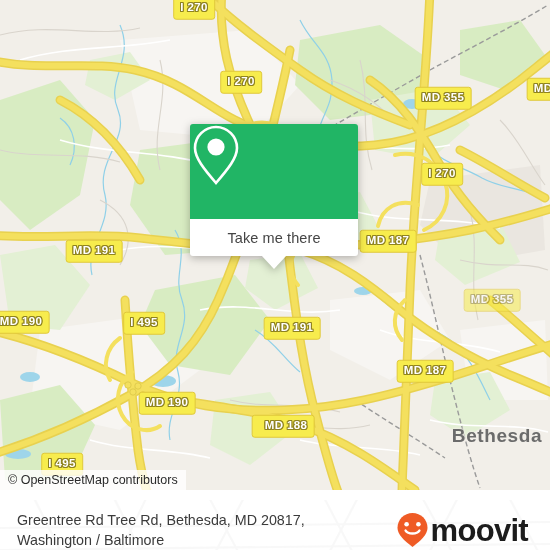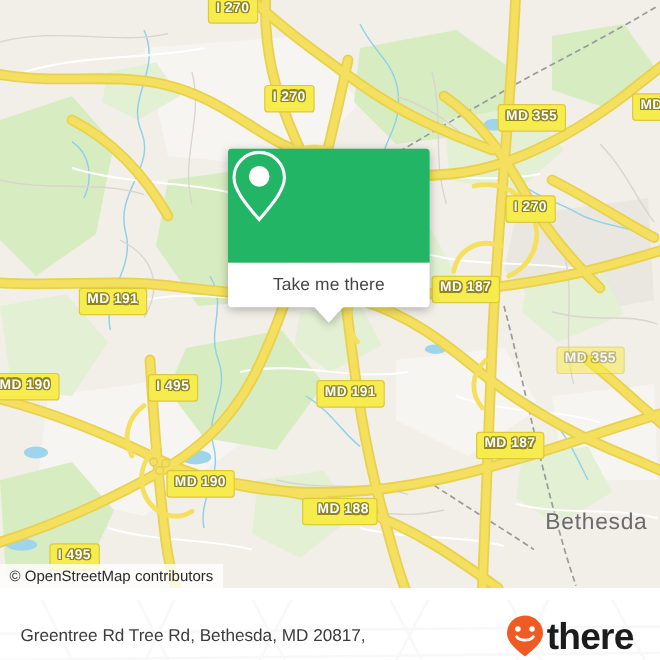--- a/index.html
+++ b/index.html
@@ -48,20 +48,21 @@
 
   
   .placelabel {
     position: absolute;
     transform: translate(-50%, -50%);
     color: #6b6b6b;
     font-size: 19px;
     letter-spacing: .6px;
     white-space: nowrap;
     text-shadow: 0 0 3px #f2efe9, 0 0 3px #f2efe9, 0 0 2px #f2efe9;
+    font-weight: bold;
   }
 
   
   #popup {
     position: absolute;
     left: 190px; top: 124px;
     width: 168px;
     filter: drop-shadow(0 2px 4px rgba(0,0,0,.28));
   }
   #popup-head {
@@ -345,27 +346,28 @@
         <path d="M0,28 L550,22"></path>
         <path d="M0,50 L550,44"></path>
         <path d="M505,-10 L548,70"></path>
         <path d="M30,-10 L70,70"></path>
       </g>
     </svg>
 
     <div id="footer-inner">
       <div id="address">
         <span class="l1">Greentree Rd Tree Rd, Bethesda, MD 20817,</span>
+        <span class="l2">Washington / Baltimore</span>
       </div>
 
       <div id="logo">
         <svg width="33" height="36" viewBox="0 0 33 36">
           <path d="M16.5 1 C8.2 1 1.5 7.6 1.5 15.8 C1.5 22.7 8.2 28.6 16.5 35 C24.8 28.6 31.5 22.7 31.5 15.8 C31.5 7.6 24.8 1 16.5 1 Z" fill="#ef5b25"></path>
           <circle cx="10.6" cy="12.2" r="2.3" fill="#ffffff"></circle>
           <circle cx="22.4" cy="12.2" r="2.3" fill="#ffffff"></circle>
           <path d="M9.6 18.6 C12 22.4 21 22.4 23.4 18.6" fill="none" stroke="#ffffff" stroke-width="2.4" stroke-linecap="round"></path>
         </svg>
-        <span id="logo-word">there</span>
+        <span id="logo-word">moovit</span>
       </div>
     </div>
   </div>
 
 </div>
 
 </body></html>

